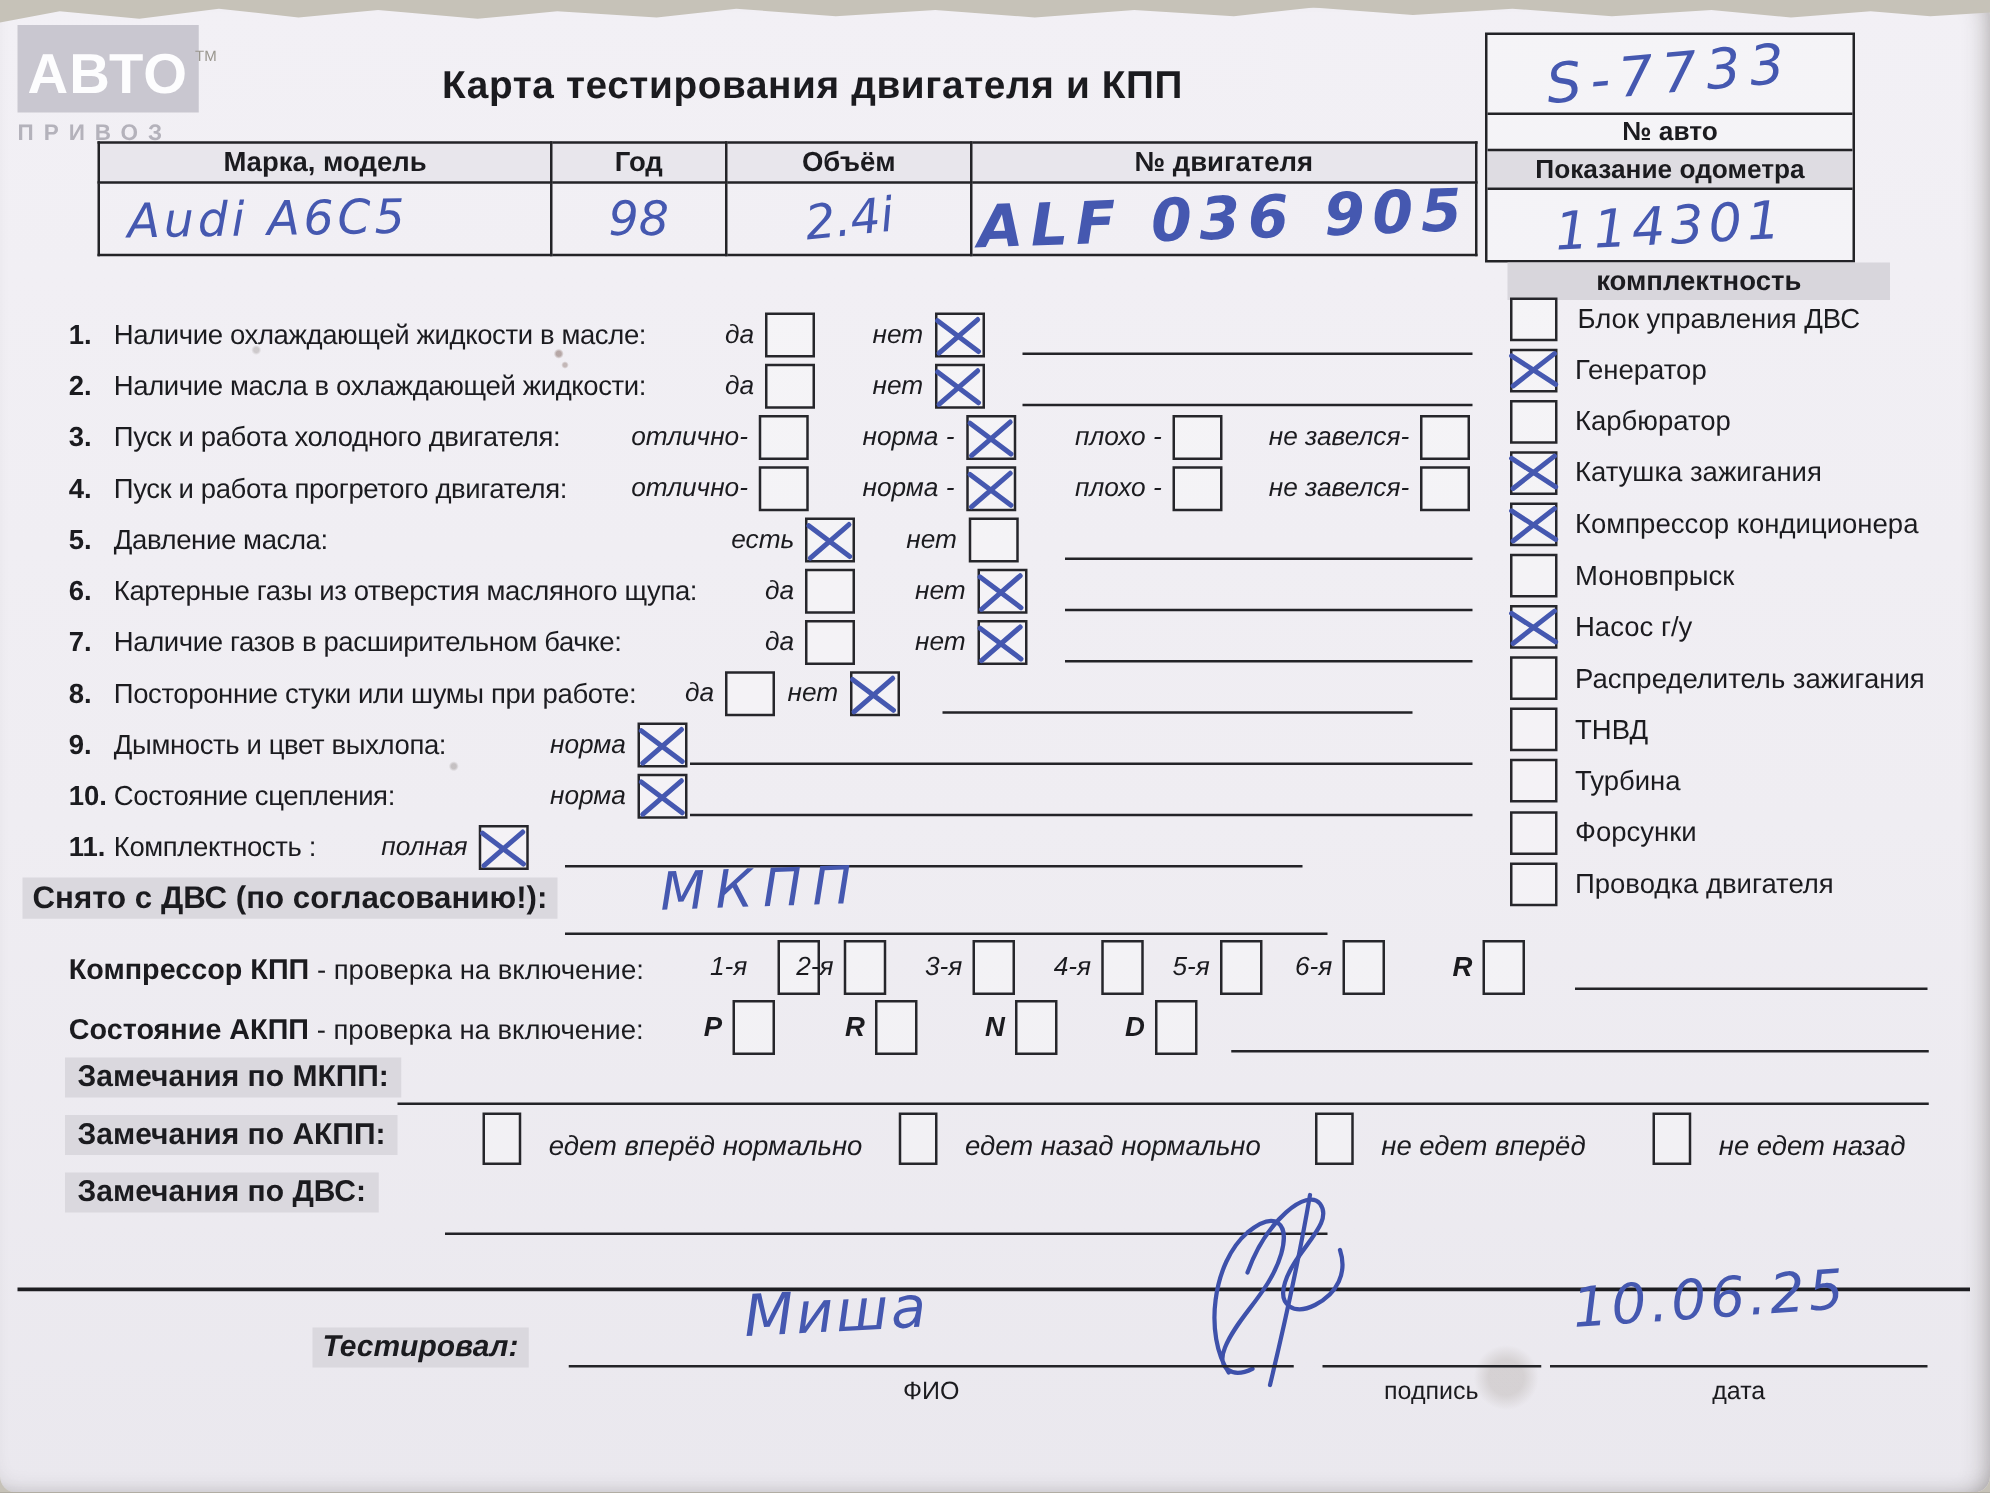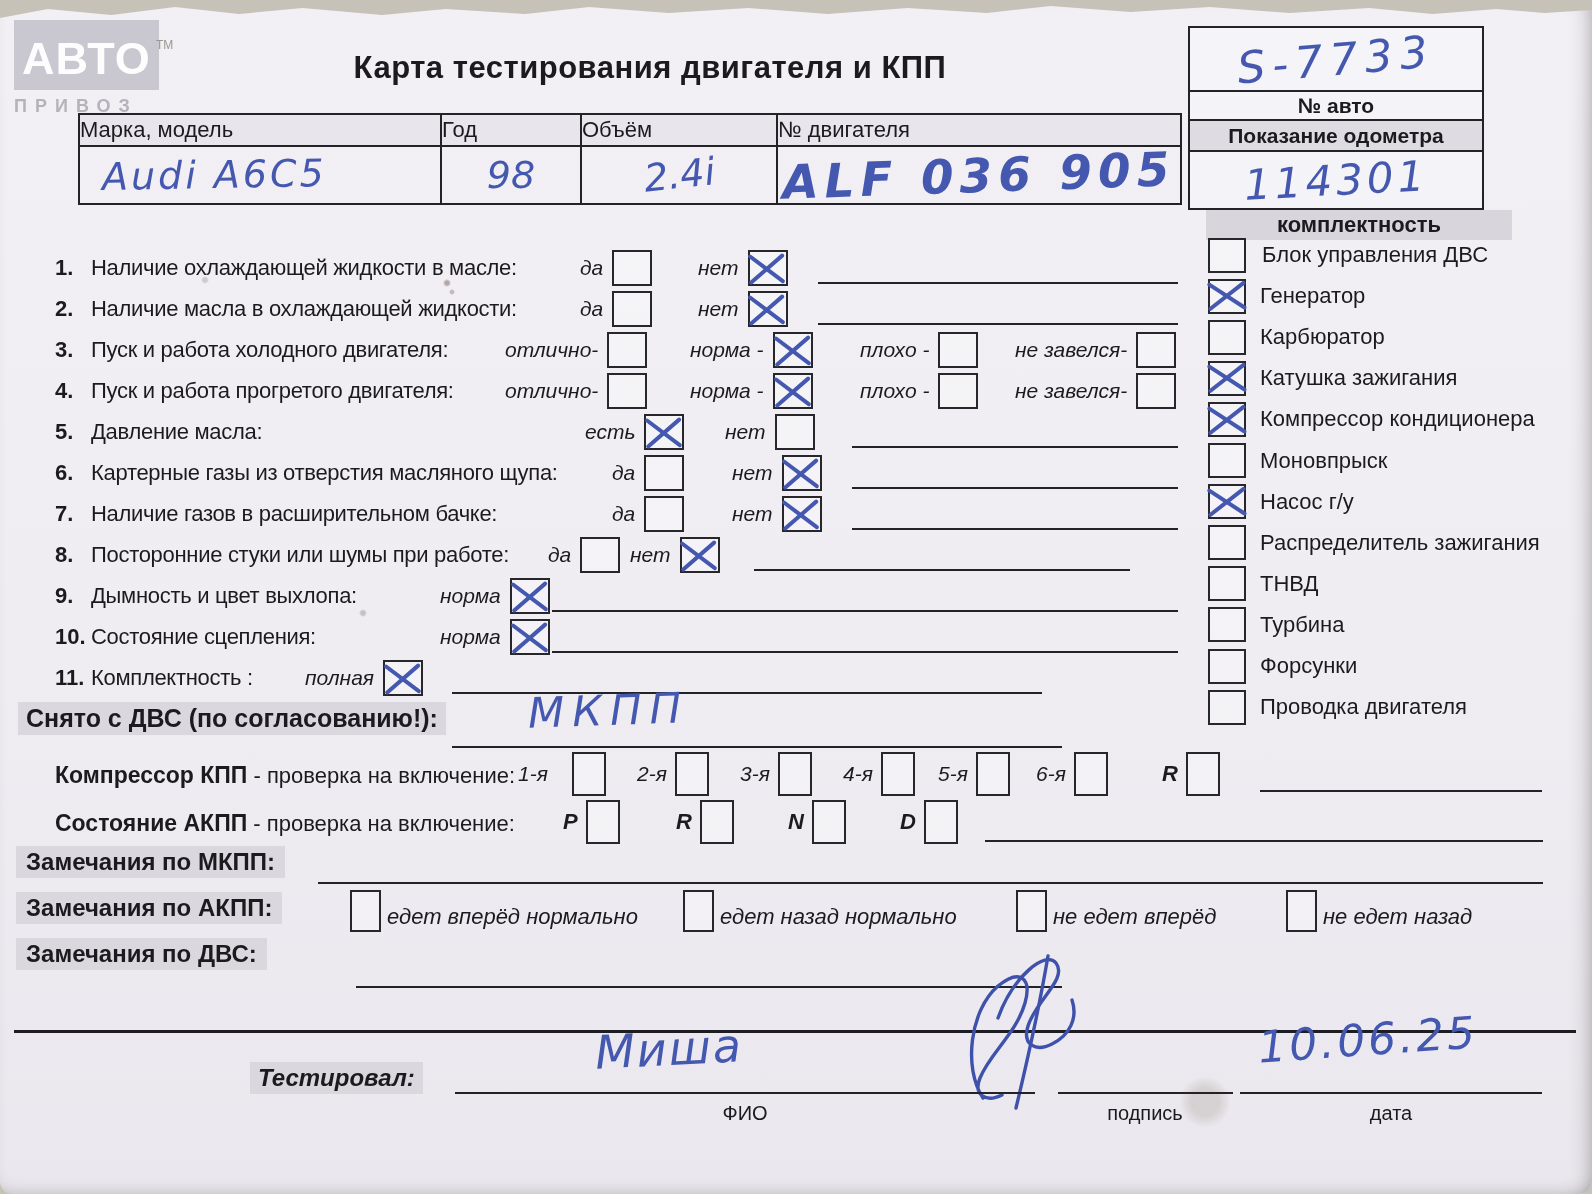--- a/index.html
+++ b/index.html
@@ -33,21 +33,21 @@
     font-weight:bold;font-size:21px;}
   .carbox .l2{height:29px;border-top:2.4px solid #232327;display:flex;align-items:center;justify-content:center;
     font-weight:bold;font-size:21px;background:#dedce2;}
   .carbox .v2{height:56px;border-top:2.4px solid #232327;display:flex;align-items:center;justify-content:center;}
   
   .kompl{position:absolute;left:1206px;top:210px;width:306px;height:30px;background:#d8d6dc;
     display:flex;align-items:center;justify-content:center;font-weight:bold;font-size:22px;}
   
   .htable{position:absolute;left:78px;top:113px;width:1102px;border-collapse:collapse;table-layout:fixed;}
   .htable th,.htable td{border:2.6px solid #232327;padding:0;}
-  .htable th{height:30px;font-size:22px;font-weight:normal;background:#e8e6ec;text-align:left;}
+  .htable th{height:30px;font-size:22px;font-weight:bold;background:#e8e6ec;text-align:center;}
   .htable td{height:56px;text-align:center;}
   .htable col:nth-child(1){width:362px}.htable col:nth-child(2){width:140px}
   .htable col:nth-child(3){width:196px}.htable col:nth-child(4){width:404px}
   
   .hand{font-family:"DejaVu Sans",sans-serif;font-style:italic;color:#4558b0;}
   .hw-brand{font-size:38px;letter-spacing:3px;transform:rotate(-1deg);display:inline-block;}
   .hw-year{font-size:38px;}
   .hw-vol{font-size:38px;transform:rotate(-6deg);display:inline-block;}
   .hw-eng{font-size:47px;font-weight:bold;letter-spacing:6px;transform:rotate(-2deg);display:inline-block;}
   .hw-num{font-size:44px;letter-spacing:7px;transform:rotate(-5deg);display:inline-block;}
@@ -76,22 +76,22 @@
   .bigline{position:absolute;border-top:3px solid #1d1d21;height:0;}
   .seclabel{font-weight:bold;font-size:25px;background:#dad8de;padding:2px 8px;display:inline-block;}
   .snjato-label{position:absolute;left:18px;top:702px;}
   .snjato-val{position:absolute;left:528px;top:686px;font-size:42px;letter-spacing:8px;transform:rotate(-2deg);}
   .rowlabel{position:absolute;font-size:22px;white-space:nowrap;}
   .rowlabel b{font-size:23px;}
   .gopt{position:absolute;display:flex;align-items:center;gap:8px;height:44px;}
   .gb{width:30px;height:40px;border:2.4px solid #26262b;background:rgba(255,255,255,.3);}
   .gl{font-style:italic;font-size:21px;}
   .glb{font-style:italic;font-weight:bold;font-size:22px;}
-  .remlabel{position:absolute;font-weight:bold;font-size:24px;background:#dad8de;padding:2px 10px;}
-  .ropt{position:absolute;display:flex;align-items:flex-end;gap:6px;height:46px;}
+  .remlabel{position:absolute;font-weight:bold;font-size:24px;background:#dad8de;padding:2px 10px;margin-left:36px;}
+  .ropt{position:absolute;display:flex;align-items:flex-end;gap:22px;height:46px;margin-left:36px;}
   .rb{width:27px;height:38px;border:2.4px solid #26262b;background:rgba(255,255,255,.3);}
   .rl{font-style:italic;font-size:22px;white-space:nowrap;padding-bottom:2px;}
   
   .tested{position:absolute;left:250px;top:1062px;font-weight:bold;font-style:italic;font-size:24px;
     background:#dad8de;padding:2px 8px;}
   .cap{position:absolute;top:1102px;font-size:20px;text-align:center;}
   .hw-name{position:absolute;left:595px;top:1022px;font-size:46px;letter-spacing:2px;transform:rotate(-3deg);}
   .hw-date{position:absolute;left:1258px;top:1014px;font-size:44px;letter-spacing:3px;transform:rotate(-4deg);}
   .sig{position:absolute;left:928px;top:948px;}
 </style>
@@ -344,21 +344,21 @@
           <span class="el">Проводка двигателя</span>
         </div>
       </div>
 
     <div class="snjato-label seclabel">Снято с ДВС (по согласованию!):</div>
     <div class="snjato-val hand">МКПП</div>
     <div class="ln" style="left:452px;top:746px;width:610px"></div>
 
     <div class="rowlabel" style="left:55px;top:762px"><b>Компрессор КПП</b><span> - проверка на включение:</span></div>
     <div id="kpp-opts">
-        <span class="gopt" style="left: 518px; top: 752px; position: absolute; gap: 24px;">
+        <span class="gopt" style="left: 568px; top: 752px; position: absolute; gap: 24px;">
           <span class="gl">1-я</span>
           <span class="gb"></span>
         </span>
         <span class="gopt" style="left: 637px; top: 752px; position: absolute; justify-content: flex-end;">
           <span class="gl">2-я</span>
           <span class="gb"></span>
         </span>
         <span class="gopt" style="left: 740px; top: 752px; position: absolute;">
           <span class="gl">3-я</span>
           <span class="gb"></span>

